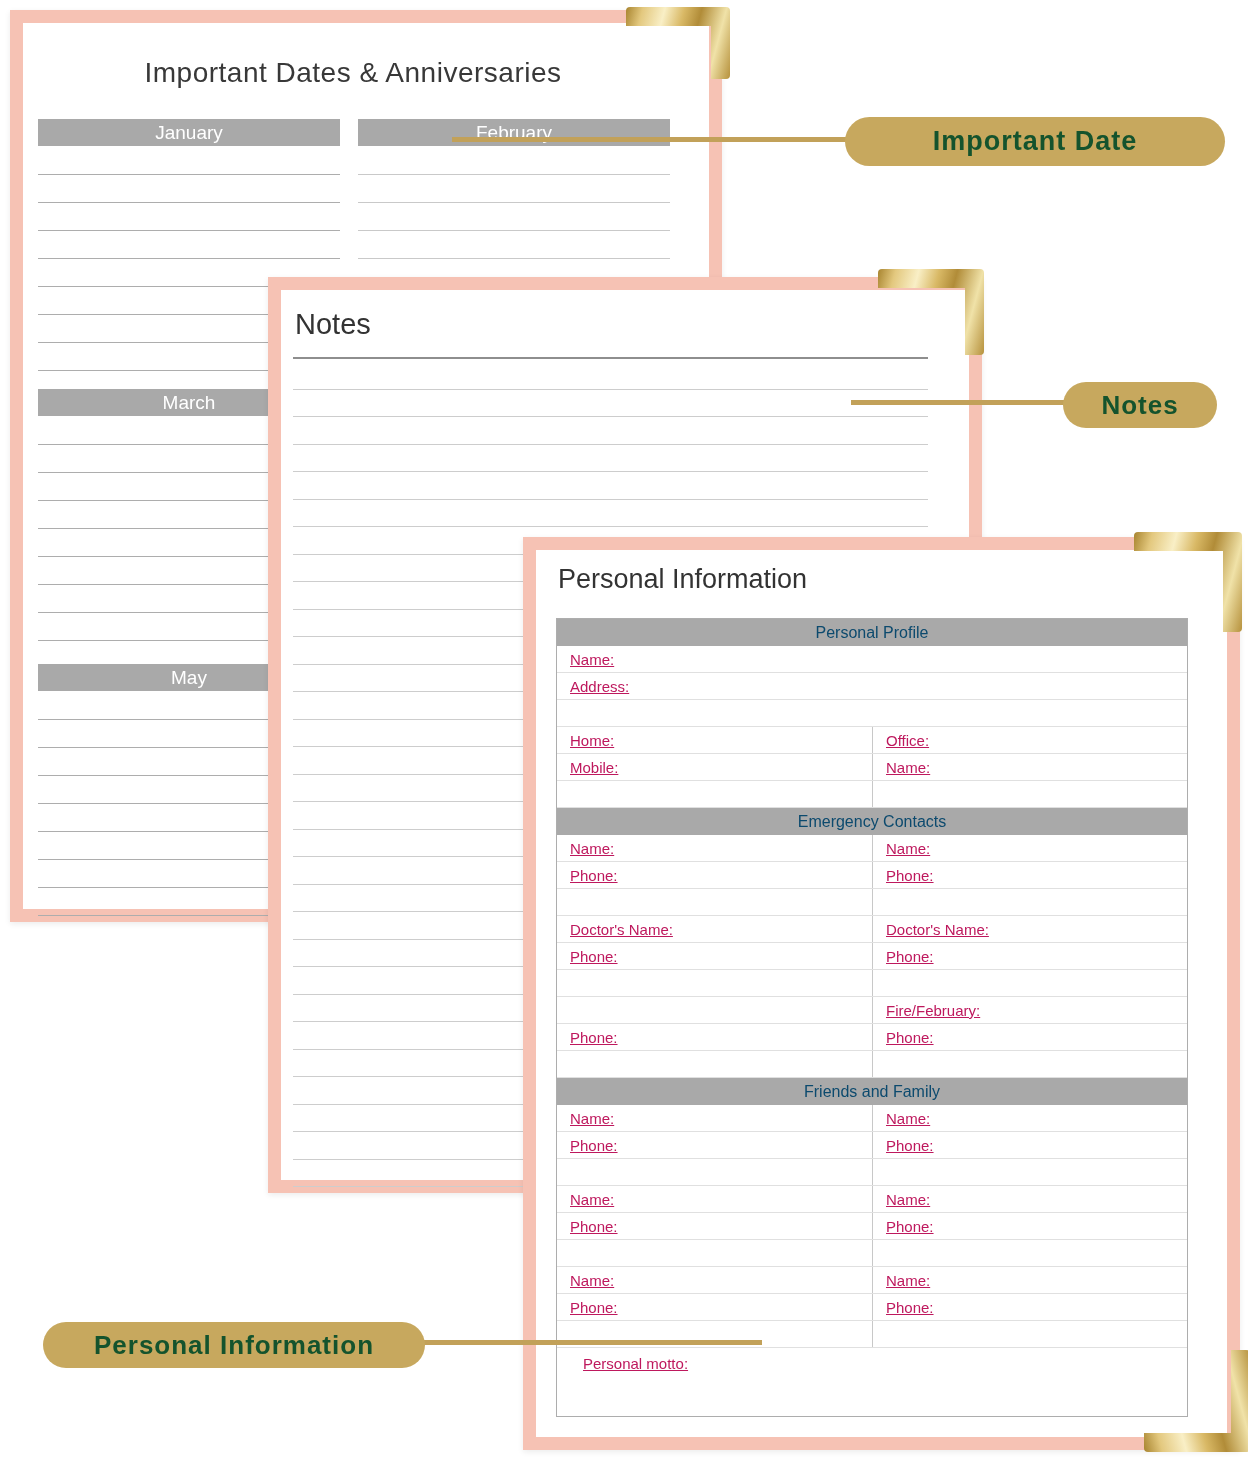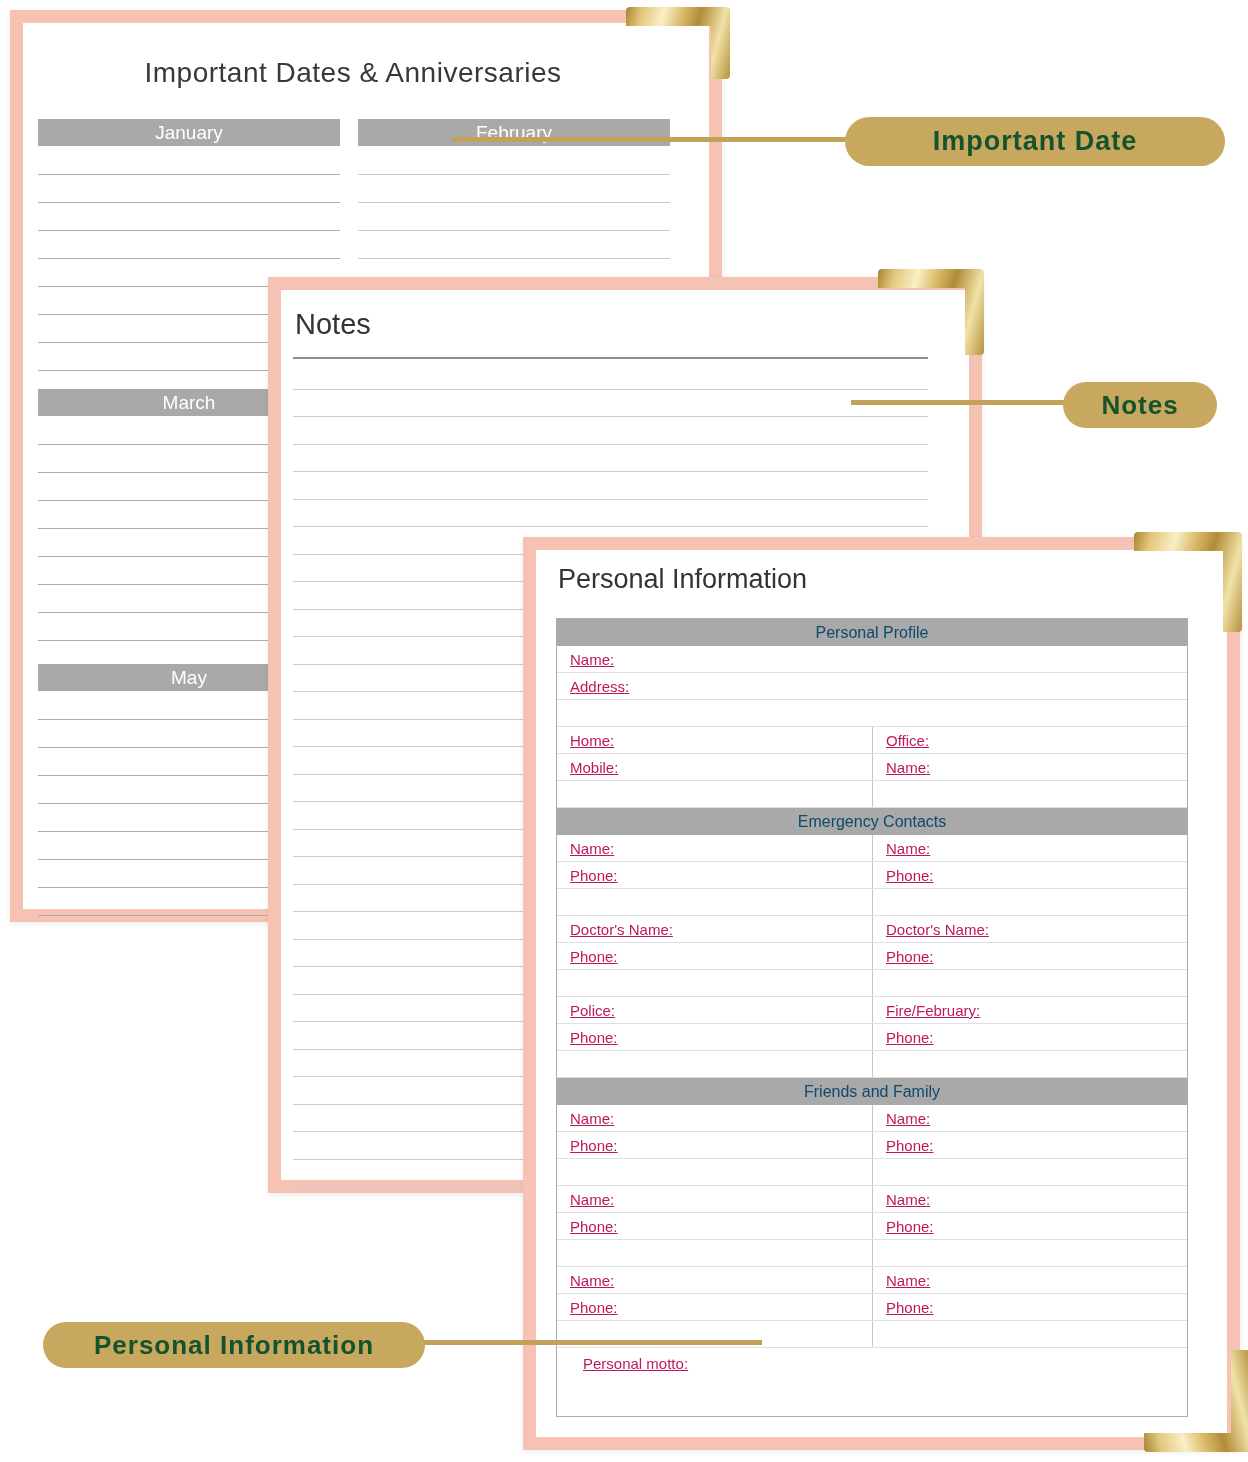--- a/index.html
+++ b/index.html
@@ -259,23 +259,20 @@
           <div class="itr t-double">
             <div class="cell l">
               <span class="lab">Phone:</span>
             </div>
             <div class="cell r">
               <span class="lab">Phone:</span>
             </div>
           </div>
           <div class="itr t-blankd"></div>
           <div class="itr t-double">
-            <div class="cell l">
-              <span class="lab">Police:</span>
-            </div>
             <div class="cell r">
               <span class="lab">Fire/February:</span>
             </div>
           </div>
           <div class="itr t-double">
             <div class="cell l">
               <span class="lab">Phone:</span>
             </div>
             <div class="cell r">
               <span class="lab">Phone:</span>

